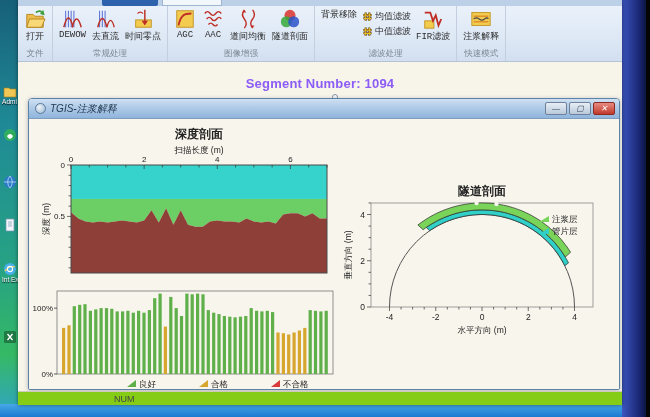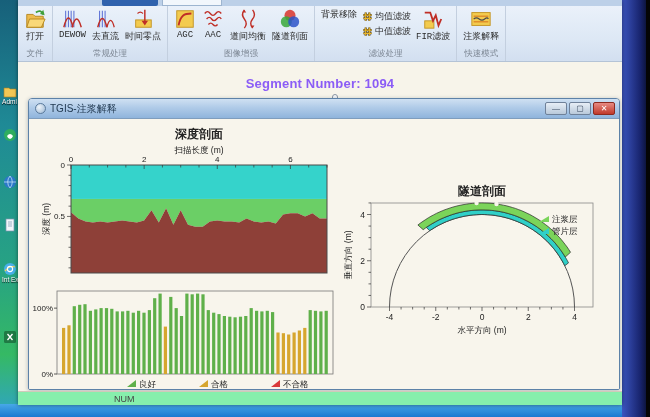--- a/index.html
+++ b/index.html
@@ -45,32 +45,32 @@
     font-size:13px;font-weight:bold;color:#8b5cf6;letter-spacing:.2px;}
   .slider-thumb{left:314px;top:94px;width:6px;height:12px;background:linear-gradient(180deg,#fdfdfd,#cfd6de);
     border:1px solid #8a95a3;border-radius:3px;}
 
   
   .child-window{left:10px;top:98px;width:592px;height:292px;
     border:1px solid #5d82a8;border-radius:4px 4px 2px 2px;
     background:#f8f5ec;box-shadow:0 1px 4px rgba(40,60,90,.35);overflow:hidden;}
   .title-bar{position:absolute;left:0;top:0;width:100%;height:20px;
     background:linear-gradient(180deg,#cfe0f2 0%,#b0cbe8 45%,#8fb4dc 100%);
-    border-bottom:1px solid #7f9dbd;display:flex;align-items:center;padding:0 4px;}
+    border-bottom:1px solid #7f9dbd;display:flex;align-items:center;padding:0 4px;font-style:italic;}
   .title-icon{width:11px;height:11px;border-radius:50%;border:1.5px solid #5a7a9c;
     background:radial-gradient(circle at 35% 35%,#eef4fa,#9ab6d2);margin:0 4px 0 2px;}
   .title-text{font-size:10px;color:#223a52;flex:1;}
   .win-controls{display:flex;gap:2px;}
   .win-btn{width:22px;height:13px;border:1px solid #6f8199;border-radius:2px;
     background:linear-gradient(180deg,#e7eef6,#b9c9da);font-size:8px;line-height:11px;
     text-align:center;color:#33435a;}
   .win-btn.close{background:linear-gradient(180deg,#e88b83,#c0392b);color:#fff;border-color:#8c2a20;}
   .child-content{position:absolute;left:0;top:20px;width:100%;height:313px;background:#f8f5ec;}
 
-  .status-bar{left:0;top:391px;width:604px;height:14px;background:#86efac;
+  .status-bar{left:0;top:391px;width:604px;height:14px;background:#84cc16;
     border-top:1px solid #cfcaba;font-size:9px;color:#444;}
   .status-num{position:absolute;left:96px;top:2px;}
 
   svg text{font-family:"Liberation Sans",sans-serif;}
 </style>
 </head>
 <body>
 
 <div class="screen">
 

